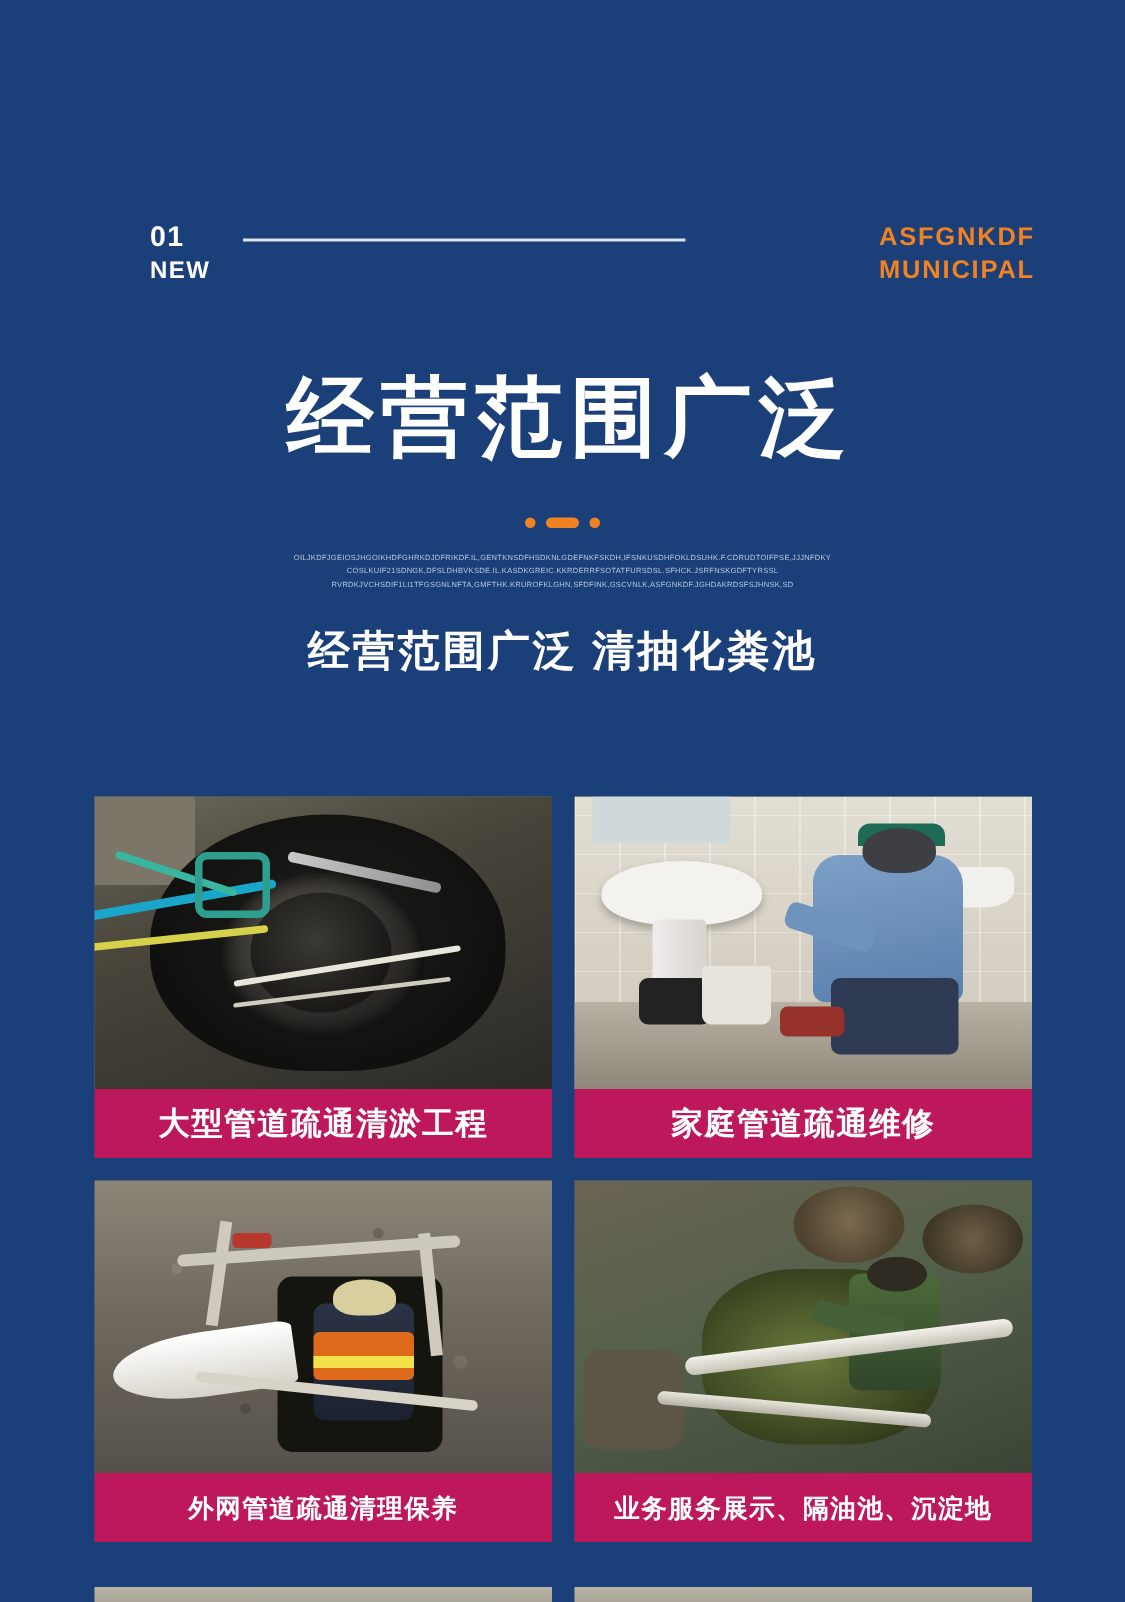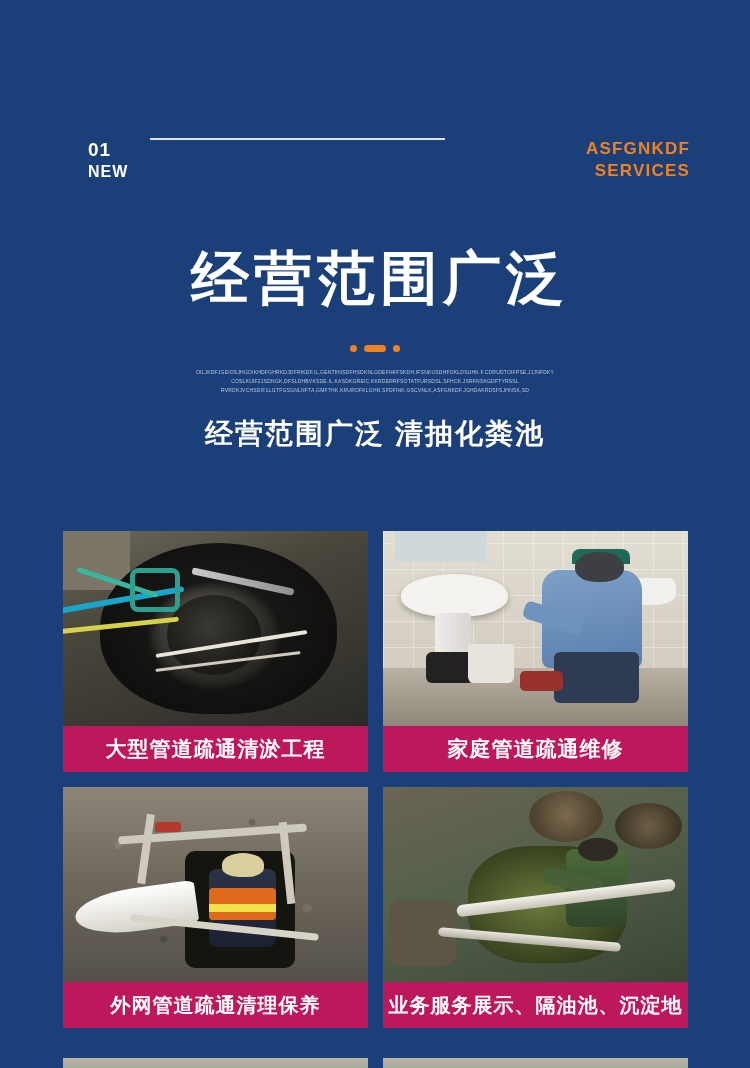--- a/index.html
+++ b/index.html
@@ -16,21 +16,22 @@
     color: #ffffff;
   }
 
   
   .header {
     position: absolute;
     left: 0; right: 0;
     top: 138px;
     height: 62px;
     display: flex;
-    align-items: flex-start;
+    align-items: center;
+    padding-left: 12px;
   }
   .header-left {
     margin-left: 88px;
     width: 60px;
     line-height: 1.25;
   }
   .header-num {
     font-size: 19px;
     font-weight: 700;
     letter-spacing: 1px;
@@ -148,21 +149,21 @@
     background: #be185d;
     color: #ffffff;
     font-size: 21px;
     font-weight: 700;
     letter-spacing: 1px;
     display: flex;
     align-items: center;
     justify-content: center;
     box-sizing: border-box;
   }
-  .caption.small { font-size: 20px; }
+  .caption.small { font-size: 17px; }
 
   
   .ph { position:absolute; }
 
   
   .p1-bg { inset:0; background:linear-gradient(160deg,#6e6a5c 0%,#4a463c 35%,#2b2a26 100%); }
   .p1-pit { left:12%; top:6%; width:78%; height:88%; border-radius:50% 50% 45% 45%; background:radial-gradient(ellipse at 50% 45%, #1d1d1b 0%, #121211 60%, #0a0a09 100%); }
   .p1-pipe { left:28%; top:26%; width:44%; height:56%; border-radius:50%; background:radial-gradient(ellipse at 40% 35%, #58544c 0%, #2e2d29 55%, #171614 100%); box-shadow:0 0 14px #000 inset; }
   .p1-pipe2 { left:34%; top:33%; width:31%; height:41%; border-radius:50%; background:radial-gradient(ellipse at 45% 40%, #3b3934 0%, #1a1917 70%); }
   .p1-hose1 { left:-2%; top:34%; width:42%; height:6px; background:#1aa6c9; border-radius:3px; transform:rotate(-10deg); }
@@ -243,21 +244,21 @@
 <body>
 
 <div class="header">
   <div class="header-left">
     <div class="header-num">01</div>
     <div class="header-new">NEW</div>
   </div>
   <div class="header-rule"></div>
   <div class="header-right">
     <div>ASFGNKDF</div>
-    <div>SERVICES</div>
+    <div>MUNICIPAL</div>
   </div>
 </div>
 
 <div class="main-title">经营范围广泛</div>
 
 <div class="dots">
   <span class="dot"></span>
   <span class="dot wide"></span>
   <span class="dot"></span>
 </div>

